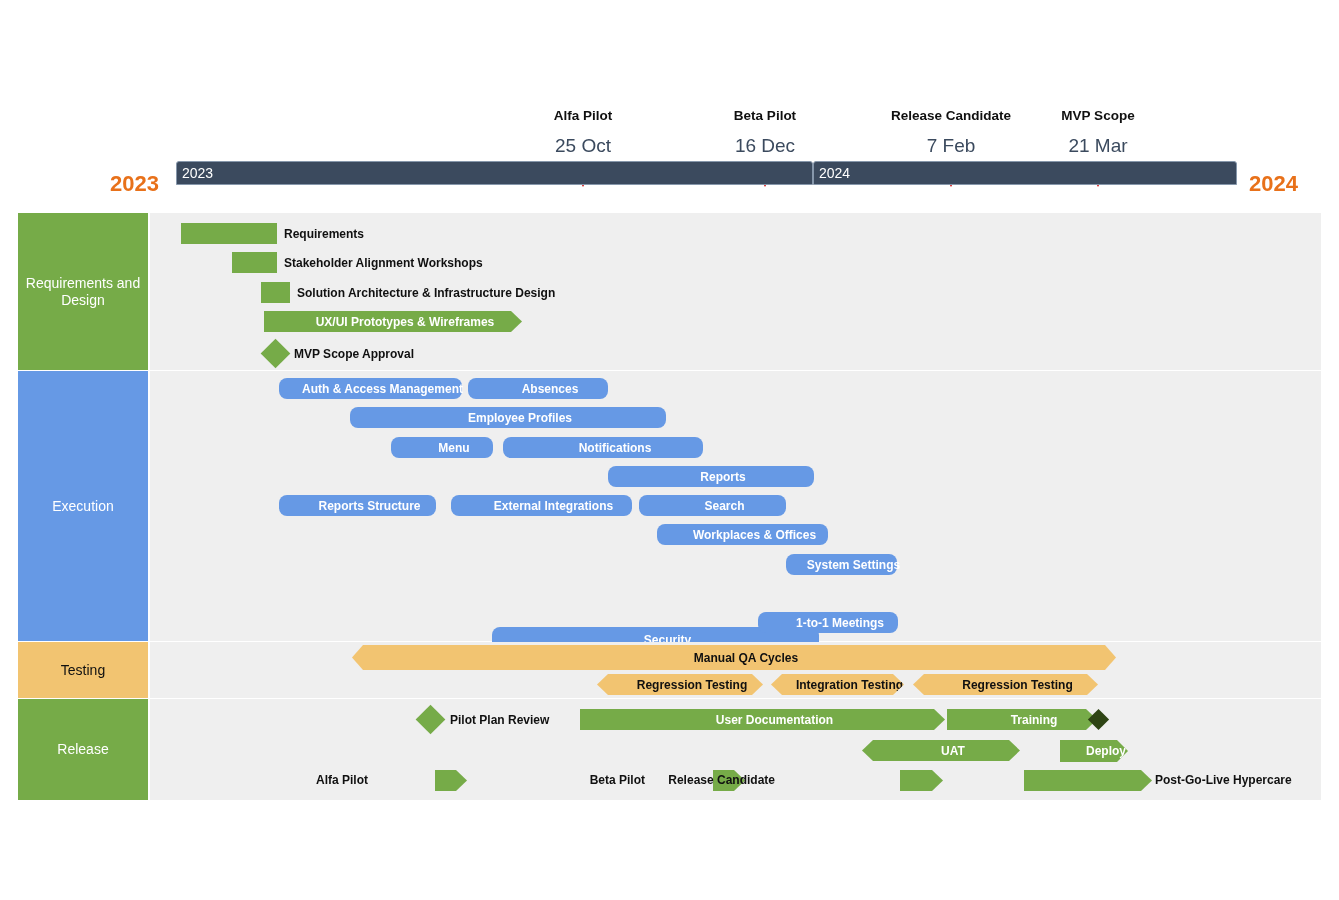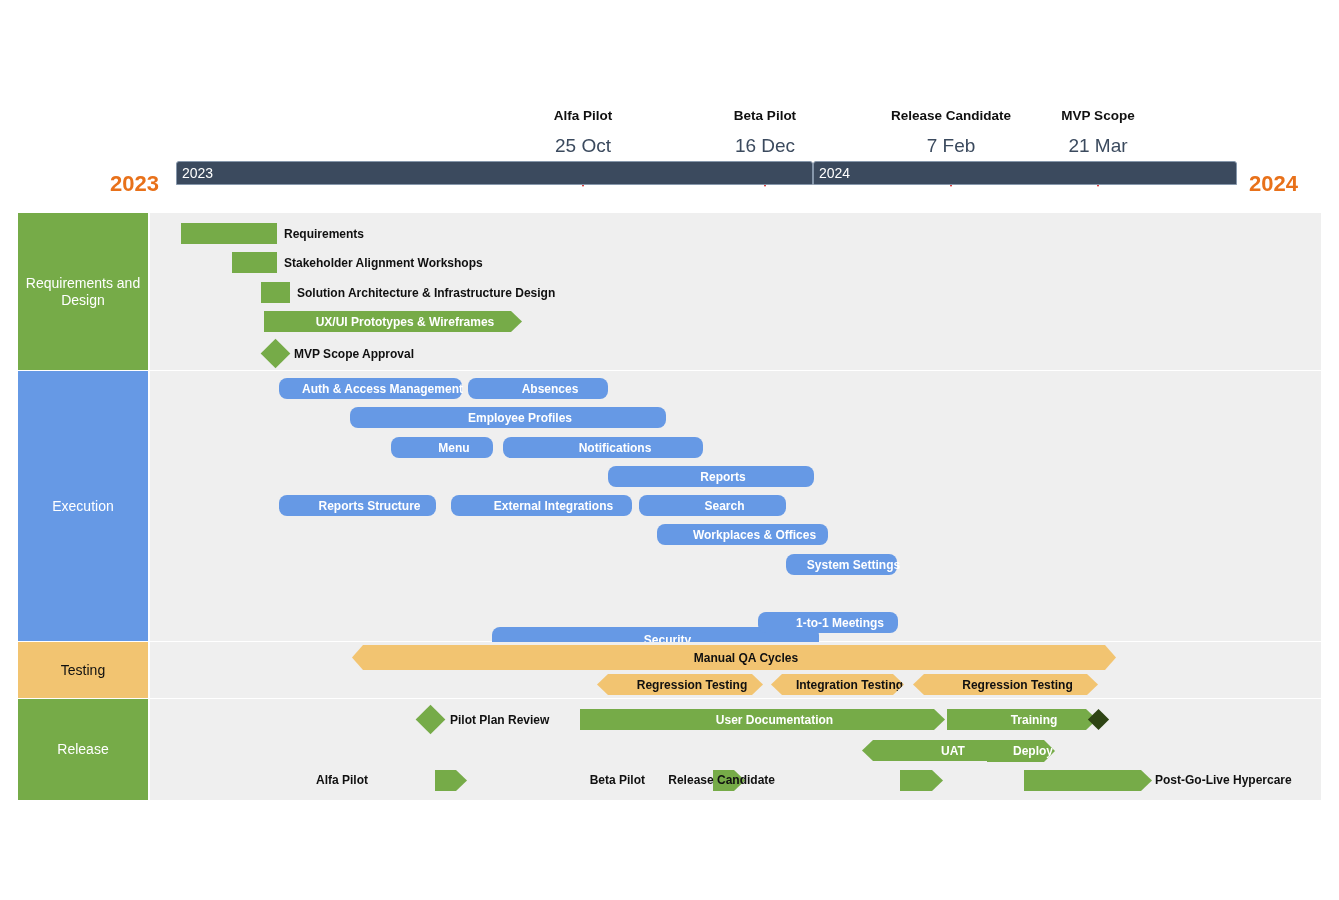--- a/index.html
+++ b/index.html
@@ -177,21 +177,21 @@
     <div class="lane-body"></div>
   </div>
   <div class="diamond green" style="left:420px;top:709px;width:21px;height:21px;"></div>
   <div class="olabel right" style="left:450px;top:711px;">Pilot Plan Review</div>
 
   <div class="bar green chev-r" style="left:580px;top:709px;width:365px;height:21px;">User Documentation</div>
   <div class="bar green chev-r" style="left:947px;top:709px;width:150px;height:21px;">Training</div>
   <div class="diamond dark" style="left:1091px;top:712px;width:15px;height:15px;"></div>
 
   <div class="bar green chev-lr" style="left:862px;top:740px;width:158px;height:21px;">UAT</div>
-  <div class="bar green chev-r" style="left:987px;top:740px;width:68px;height:22px;">Deploy</div>
+  <div class="bar green chev-r" style="left:1060px;top:740px;width:68px;height:22px;">Deploy</div>
 
   <div class="olabel left" style="left:310px;top:771px;width:58px;">Alfa Pilot</div>
   <div class="bar green chev-r" style="left:435px;top:770px;width:32px;height:21px;"></div>
 
   <div class="olabel left" style="left:585px;top:771px;width:60px;">Beta Pilot</div>
   <div class="bar green chev-r" style="left:713px;top:770px;width:32px;height:21px;"></div>
 
   <div class="olabel left" style="left:660px;top:771px;width:115px;">Release Candidate</div>
   <div class="bar green chev-r" style="left:900px;top:770px;width:43px;height:21px;"></div>
 

